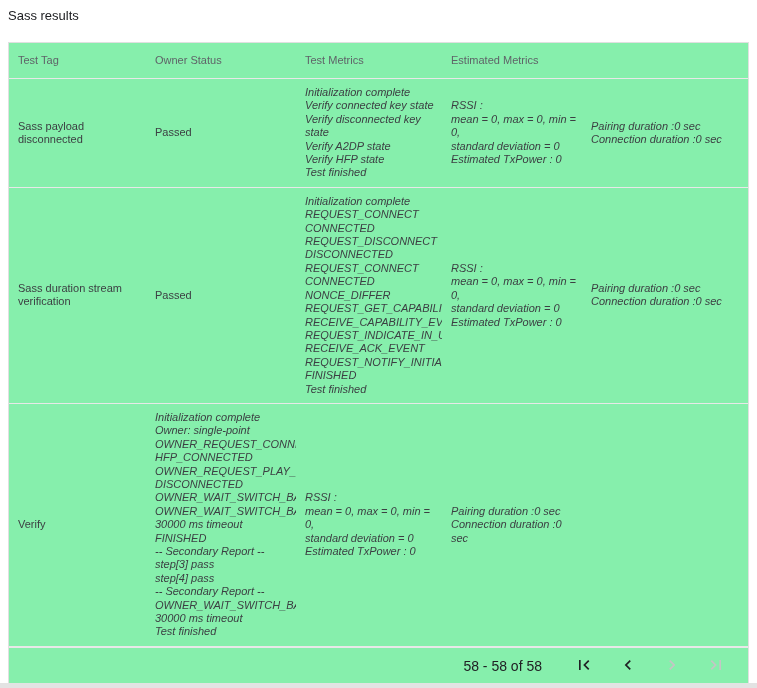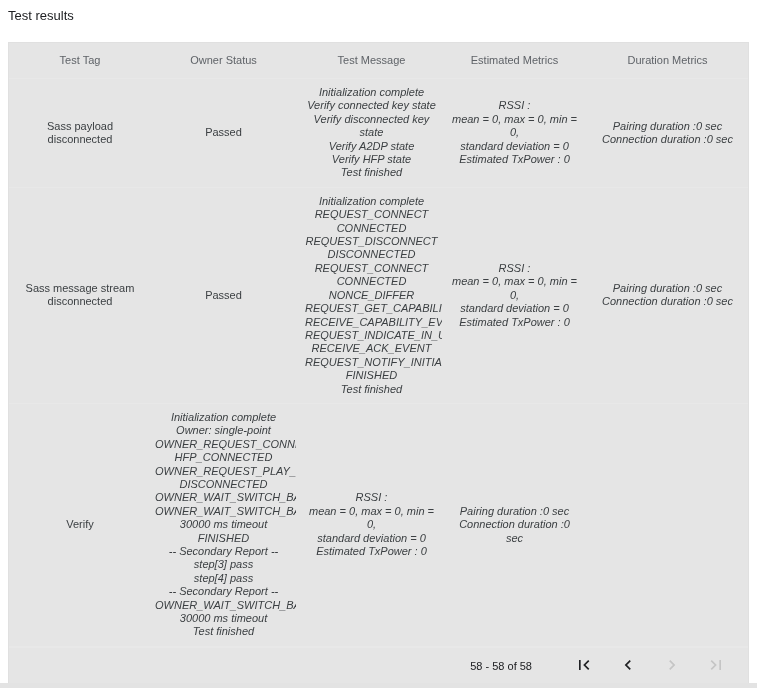--- a/index.html
+++ b/index.html
@@ -15,22 +15,21 @@
     left: 8px; top: 8px;
     font-size: 13px;
     font-weight: 500;
     color: #202124;
   }
   .table-card {
     position: absolute;
     left: 8px; top: 42px;
     width: 741px;
     border: 1px solid #e0e0e0;
-    background: #e5e5e5;
-    text-align: center;
+    background: #86efac;
   }
   .tr {
     display: grid;
     grid-template-columns: 137px 150px 146px 140px 1fr;
     align-items: center;
     border-bottom: 1px solid #e8e8e8;
   }
   .tr:last-of-type { border-bottom: none; }
   .th-row { min-height: 36px; }
   .cell {
@@ -56,23 +55,23 @@
   .multiline { white-space: pre-line; font-style: italic; }
   .footer {
     display: flex;
     align-items: center;
     justify-content: flex-end;
     min-height: 38px;
     border-top: 1px solid #e8e8e8;
     padding-right: 10px;
   }
   .range-label {
-    font-size: 11px;
+    font-size: 14px;
     color: #202124;
-    margin-right: 30px;
+    margin-right: 20px;
   }
   .nav-btn {
     width: 44px; height: 36px;
     display: flex;
     align-items: center;
     justify-content: center;
     background: transparent;
     border: none;
     cursor: pointer;
     padding: 0;
@@ -84,51 +83,50 @@
   .h-scrollbar {
     position: absolute;
     left: 0; right: 0; bottom: 0;
     height: 5px;
     background: #e3e3e3;
   }
 </style>
 </head>
 <body>
 
-<div class="page-title">Test results</div>
+<div class="page-title">Sass results</div>
 
 <div class="table-card">
 
   <div class="tr th-row">
     <div class="cell th">Test Tag</div>
     <div class="cell th">Owner Status</div>
-    <div class="cell th">Test Message</div>
+    <div class="cell th">Test Metrics</div>
     <div class="cell th">Estimated Metrics</div>
-    <div class="cell th">Duration Metrics</div>
   </div>
 
   <div class="tr">
     <div class="cell">Sass payload disconnected</div>
     <div class="cell">Passed</div>
     <div class="cell msg-cell">Initialization complete
 Verify connected key state
 Verify disconnected key state
 Verify A2DP state
 Verify HFP state
 Test finished</div>
     <div class="cell multiline">RSSI :
 mean = 0, max = 0, min = 0,
 standard deviation = 0
 Estimated TxPower : 0</div>
     <div class="cell multiline">Pairing duration :0 sec
 Connection duration :0 sec</div>
   </div>
 
   <div class="tr">
-    <div class="cell">Sass message stream disconnected</div>
+    <div class="cell">Sass duration stream verification</div>
     <div class="cell">Passed</div>
     <div class="cell msg-cell">Initialization complete
 REQUEST_CONNECT
 CONNECTED
 REQUEST_DISCONNECT
 DISCONNECTED
 REQUEST_CONNECT
 CONNECTED
 NONCE_DIFFER
 REQUEST_GET_CAPABILITY

